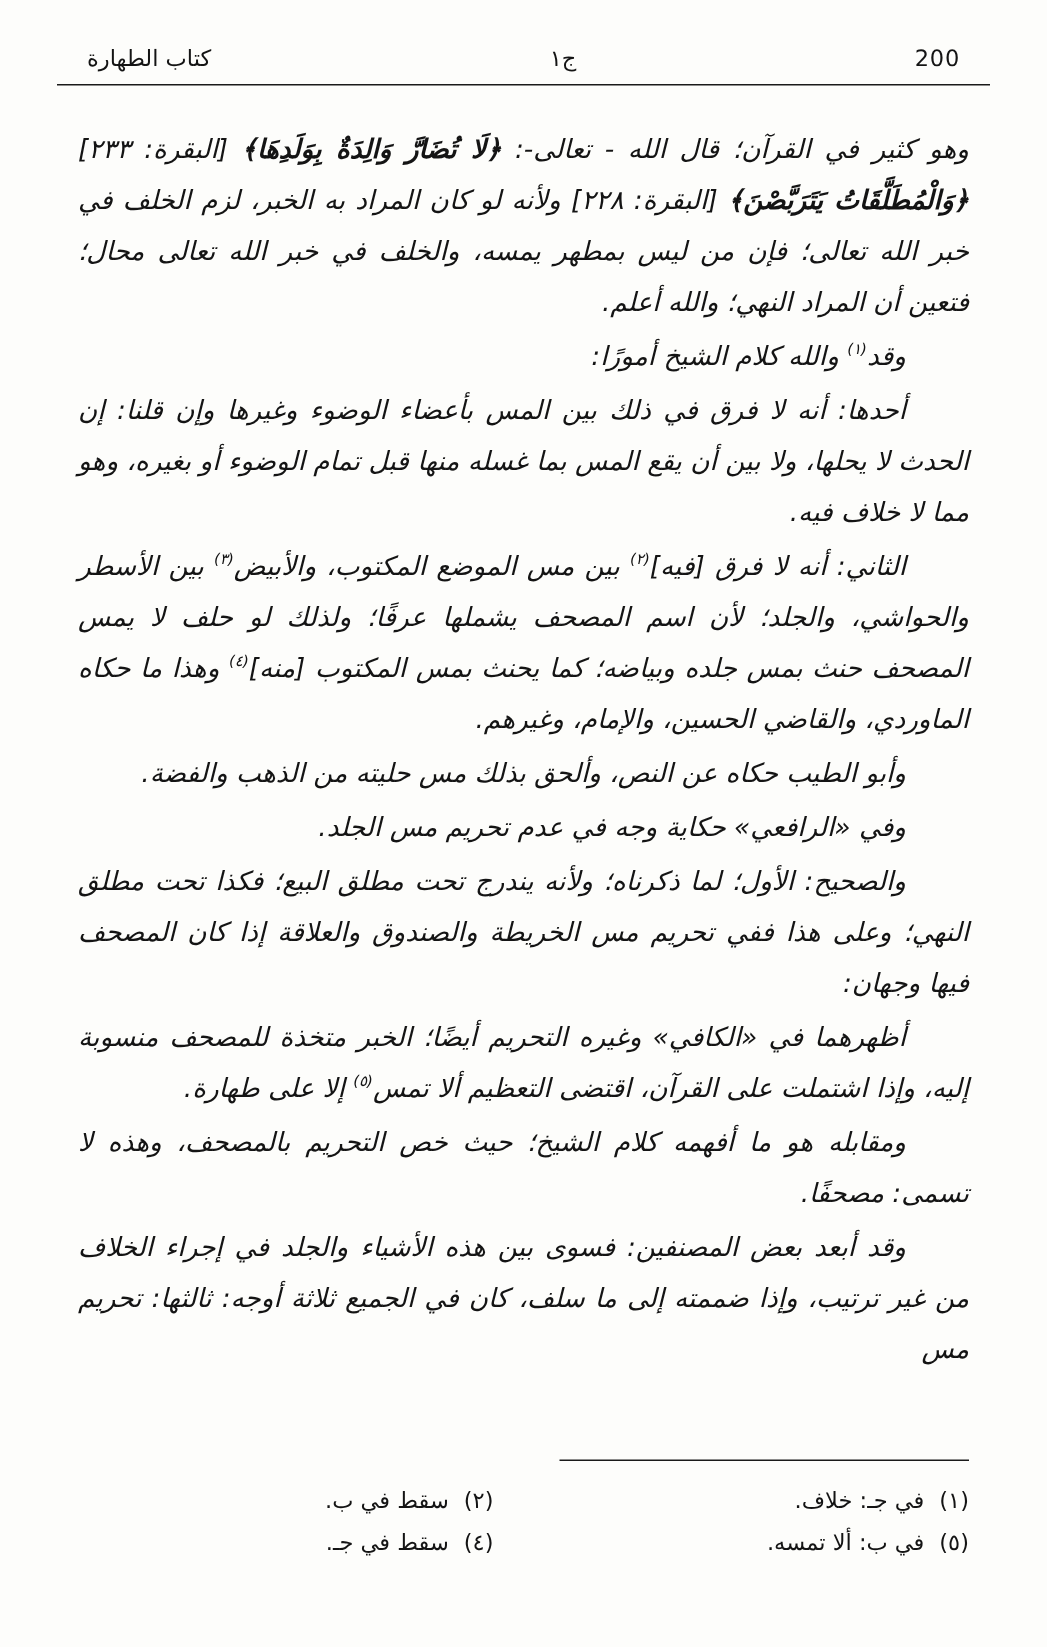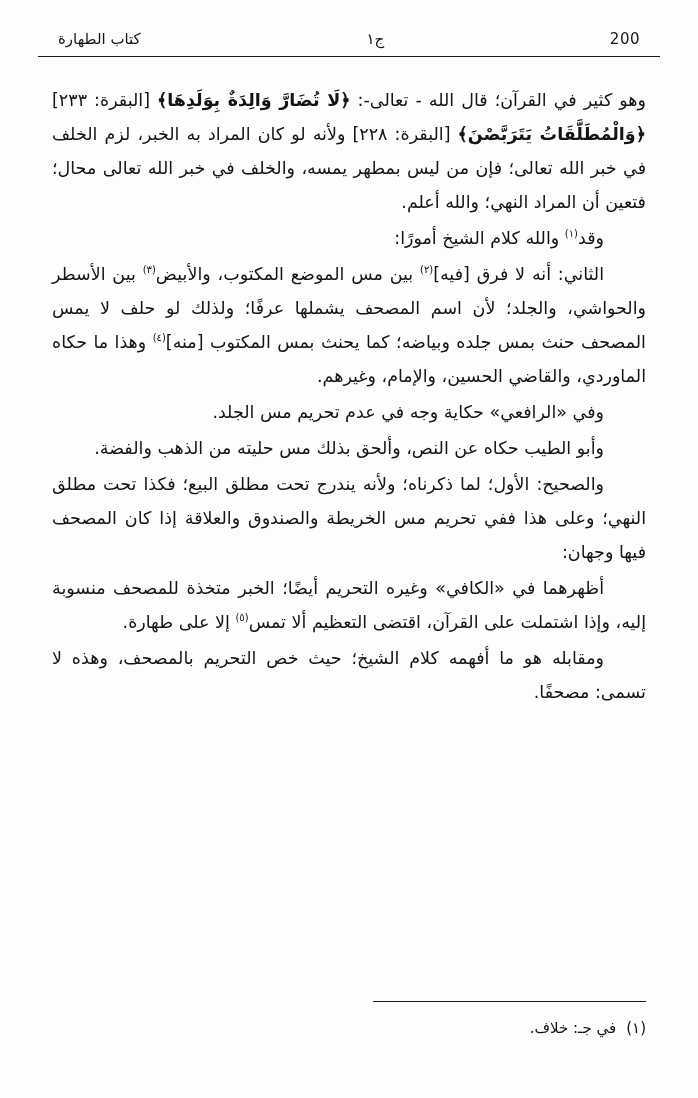--- a/index.html
+++ b/index.html
@@ -34,21 +34,21 @@
     height: 0;
     border-top: 1.5px solid #1a1a1a;
     margin: 0 -14px 0 -14px;
   }
   .body-text {
     margin-top: 26px;
     font-size: 17.5px;
     line-height: 34px;
     text-align: justify;
   }
-  .para { margin: 0 0 2px 0; }
+  .para { margin: 0 0 2px 0; font-style: italic; }
   .para.indent { text-indent: 2.4em; }
   .quran {
     font-weight: bold;
     letter-spacing: 0.3px;
   }
   sup.fn-mark {
     font-size: 10px;
     line-height: 0;
     vertical-align: super;
   }
@@ -82,30 +82,37 @@
     <span class="hdr-item">200</span>
     <span class="hdr-item">ج١</span>
     <span class="hdr-item">كتاب الطهارة</span>
   </header>
 
   <div class="header-rule"></div>
 
   <main class="body-text">
       <p class="para"><span>وهو كثير في القرآن؛ قال الله - تعالى-: </span><span class="quran">﴿لَا تُضَارَّ وَالِدَةٌ بِوَلَدِهَا﴾</span><span> [البقرة: ٢٣٣] </span><span class="quran">﴿وَالْمُطَلَّقَاتُ يَتَرَبَّصْنَ﴾</span><span> [البقرة: ٢٢٨] ولأنه لو كان المراد به الخبر، لزم الخلف في خبر الله تعالى؛ فإن من ليس بمطهر يمسه، والخلف في خبر الله تعالى محال؛ فتعين أن المراد النهي؛ والله أعلم.</span></p>
       <p class="para indent"><span>وقد</span><sup class="fn-mark">(١)</sup><span> والله كلام الشيخ أمورًا:</span></p>
+      <p class="para indent"><span>أحدها: أنه لا فرق في ذلك بين المس بأعضاء الوضوء وغيرها وإن قلنا: إن الحدث لا يحلها، ولا بين أن يقع المس بما غسله منها قبل تمام الوضوء أو بغيره، وهو مما لا خلاف فيه.</span></p>
       <p class="para indent"><span>الثاني: أنه لا فرق [فيه]</span><sup class="fn-mark">(٢)</sup><span> بين مس الموضع المكتوب، والأبيض</span><sup class="fn-mark">(٣)</sup><span> بين الأسطر والحواشي، والجلد؛ لأن اسم المصحف يشملها عرفًا؛ ولذلك لو حلف لا يمس المصحف حنث بمس جلده وبياضه؛ كما يحنث بمس المكتوب [منه]</span><sup class="fn-mark">(٤)</sup><span> وهذا ما حكاه الماوردي، والقاضي الحسين، والإمام، وغيرهم.</span></p>
+      <p class="para indent"><span>وأبو الطيب حكاه عن النص، وألحق بذلك مس حليته من الذهب والفضة.</span></p>
       <p class="para indent"><span>وفي «الرافعي» حكاية وجه في عدم تحريم مس الجلد.</span></p>
-      <p class="para indent"><span>وأبو الطيب حكاه عن النص، وألحق بذلك مس حليته من الذهب والفضة.</span></p>
       <p class="para indent"><span>والصحيح: الأول؛ لما ذكرناه؛ ولأنه يندرج تحت مطلق البيع؛ فكذا تحت مطلق النهي؛ وعلى هذا ففي تحريم مس الخريطة والصندوق والعلاقة إذا كان المصحف فيها وجهان:</span></p>
       <p class="para indent"><span>أظهرهما في «الكافي» وغيره التحريم أيضًا؛ الخبر متخذة للمصحف منسوبة إليه، وإذا اشتملت على القرآن، اقتضى التعظيم ألا تمس</span><sup class="fn-mark">(٥)</sup><span> إلا على طهارة.</span></p>
       <p class="para indent"><span>ومقابله هو ما أفهمه كلام الشيخ؛ حيث خص التحريم بالمصحف، وهذه لا تسمى: مصحفًا.</span></p>
+      <p class="para indent"><span>وقد أبعد بعض المصنفين: فسوى بين هذه الأشياء والجلد في إجراء الخلاف من غير ترتيب، وإذا ضممته إلى ما سلف، كان في الجميع ثلاثة أوجه: ثالثها: تحريم مس</span></p>
     </main>
 
   <footer class="footnotes">
     <div class="fn-rule"></div>
     <div class="fn-grid">
       <div class="fn-col fn-col-right">
           <div class="fn-item"><span class="fn-num">(١)</span><span>في جـ: خلاف.</span></div>
+          <div class="fn-item"><span class="fn-num">(٥)</span><span>في ب: ألا تمسه.</span></div>
+        </div>
+      <div class="fn-col fn-col-left">
+          <div class="fn-item"><span class="fn-num">(٢)</span><span>سقط في ب.</span></div>
+          <div class="fn-item"><span class="fn-num">(٤)</span><span>سقط في جـ.</span></div>
         </div>
     </div>
   </footer>
 
 </div>
 
 </body></html>

